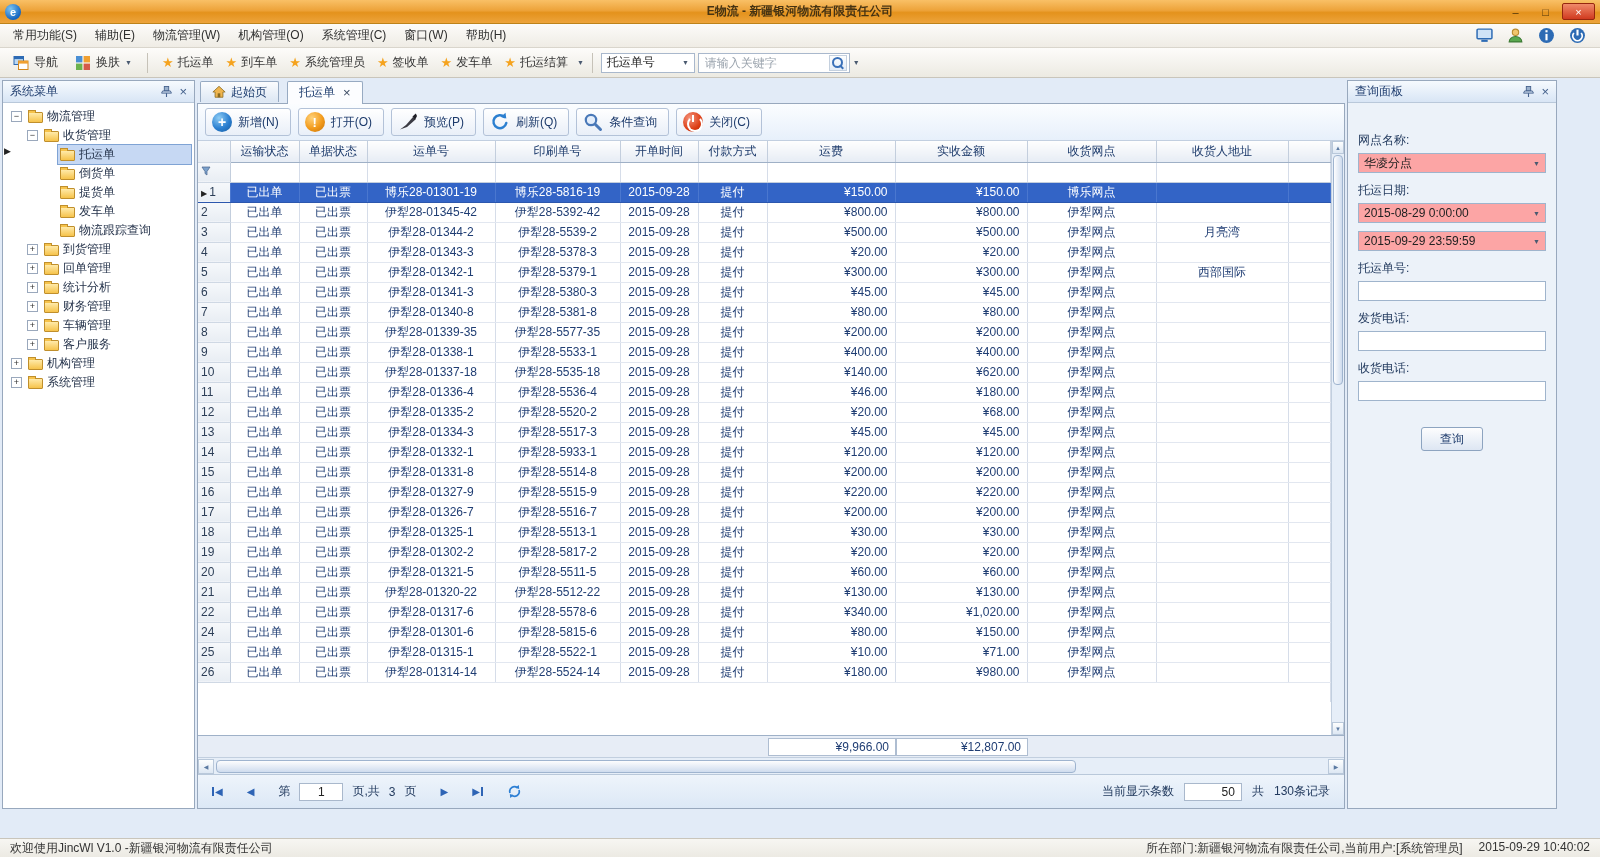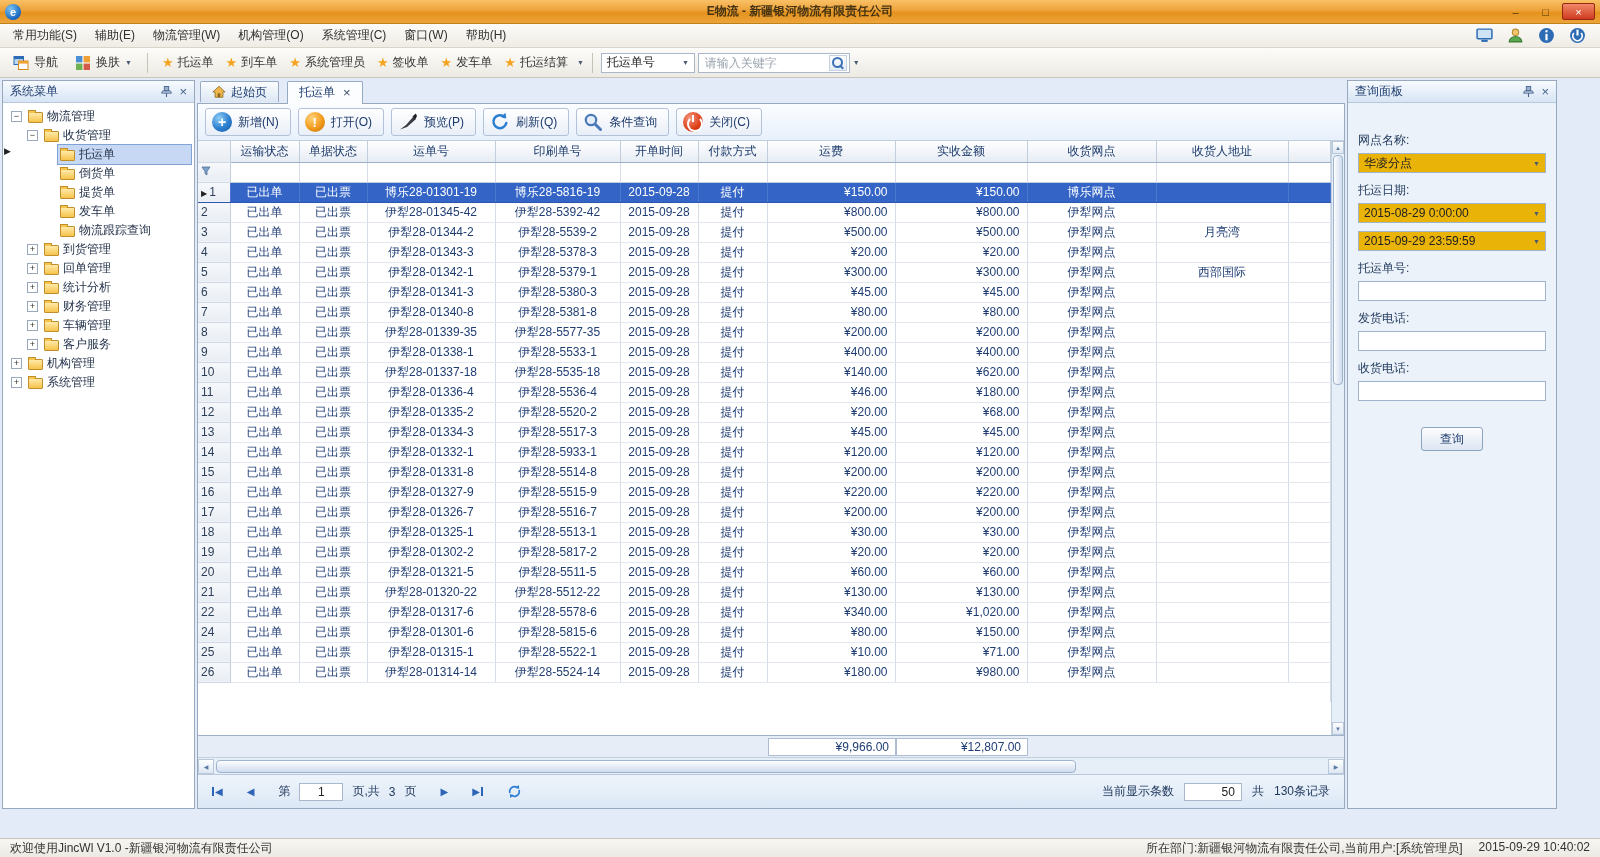--- a/index.html
+++ b/index.html
@@ -146,21 +146,21 @@
               font:inherit; color:#222; outline:none; }
   .pg-sync { width:15px; height:15px; }
   .pg-right { margin-left:auto; display:flex; align-items:center; gap:10px; }
   .pg-size { width:58px; height:18px; border:1px solid #a9b8cc; background:#fff; text-align:right;
              padding-right:6px; font:inherit; color:#222; outline:none; }
 
   
   .qpanel { width:210px; background:#ecf2f9; border:1px solid #98a8bd; display:flex; flex-direction:column; flex:none; }
   .qbody { padding:20px 10px; display:flex; flex-direction:column; }
   .qlabel { color:#223a5e; margin:9px 0 4px; }
-  .qcombo { height:20px; background:#eab308; border:1px solid #9fb4cc; display:flex; align-items:center;
+  .qcombo { height:20px; background:#fca5a5; border:1px solid #9fb4cc; display:flex; align-items:center;
             justify-content:space-between; padding:0 5px; color:#222; }
   .qcombo + .qcombo { margin-top:8px; }
   .qinput { height:20px; background:#fff; border:1px solid #9fb4cc; font:inherit; color:#222; padding:0 5px; outline:none; width:100%; }
   .qbtn { margin:26px auto 0; width:62px; height:24px; background:linear-gradient(#fdfdfe,#dde6f3);
           border:1px solid #8da4c0; border-radius:3px; color:#1c3a6b;
           display:flex; align-items:center; justify-content:center; }
 
   
   .bottom-gap { flex:1; }
   .statusbar { height:19px; background:linear-gradient(#f7f6f2,#eceae3); border-top:1px solid #c9c5bb;

